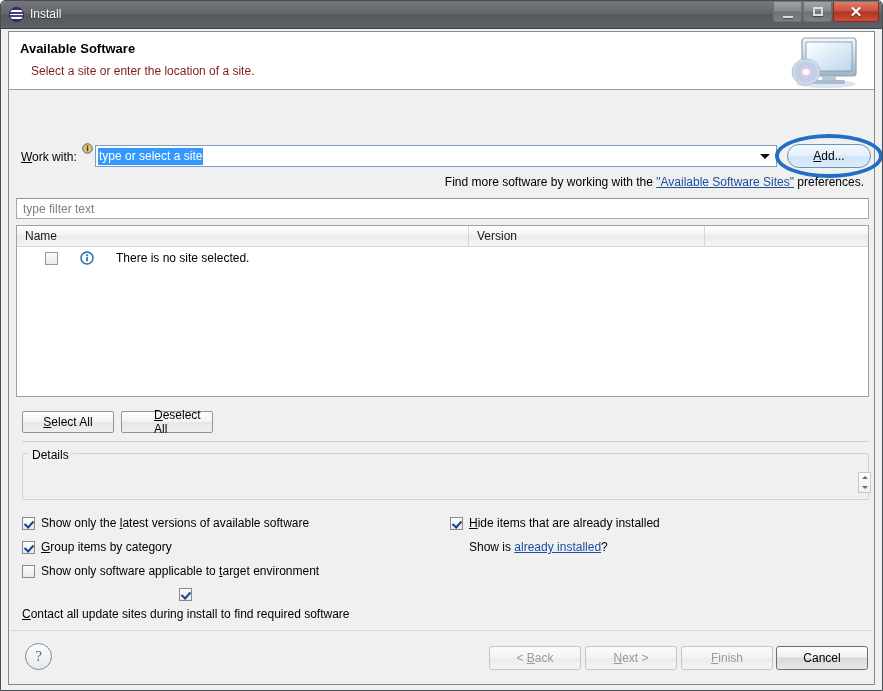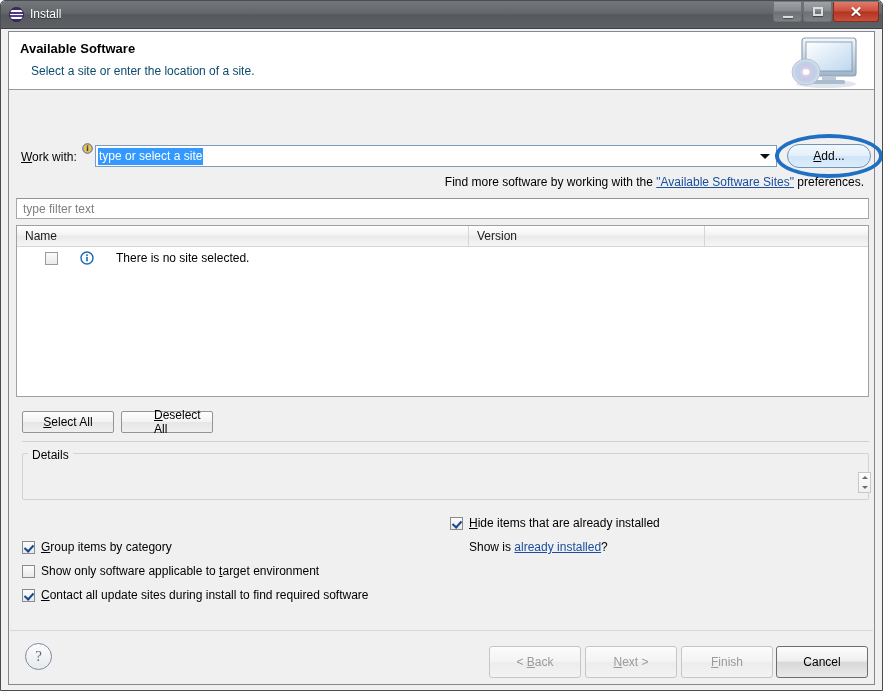--- a/index.html
+++ b/index.html
@@ -130,21 +130,21 @@
   .header-title {
     position: absolute;
     left: 11px; top: 9px;
     font-size: 13px; font-weight: bold;
     color: #000000;
   }
   .header-sub {
     position: absolute;
     left: 22px; top: 32px;
     font-size: 12px;
-    color: #0c4a6e;
+    color: #7f1d1d;
   }
   .header-art {
     position: absolute;
     right: 10px; top: 2px;
     width: 84px; height: 55px;
   }
 
   
   .workwith-label {
     position: absolute;
@@ -357,21 +357,21 @@
     position: absolute;
     left: 3px; top: 1px;
     width: 4px; height: 7px;
     border: solid #16458c;
     border-width: 0 2px 2px 0;
     transform: rotate(42deg);
   }
   .opt-l1 { left: 13px; top: 484px; }
   .opt-l2 { left: 13px; top: 508px; }
   .opt-l3 { left: 13px; top: 532px; }
-  .opt-l4 { left: 13px; top: 556px; }
+  .opt-l4 { left: 13px; top: 556px; flex-direction: column; }
   .opt-r1 { left: 441px; top: 484px; }
   .whatis {
     position: absolute;
     left: 460px; top: 508px;
     font-size: 12px;
   }
 
   
   .bottom-bar {
     position: absolute;
@@ -388,21 +388,21 @@
     border: 1px solid #7d8a9c;
     background: linear-gradient(to bottom, #fcfcfc, #e6e9ee);
     color: #5a6b82;
     font-size: 15px;
     display: flex; align-items: center; justify-content: center;
     font-family: "Liberation Serif", serif;
   }
   .navbtn {
     position: absolute;
     top: 15px;
-    width: 92px; height: 32px;
+    width: 92px; height: 24px;
     box-sizing: border-box;
     border: 1px solid #c6c6c6;
     border-radius: 3px;
     background: linear-gradient(to bottom, #fbfbfb 0%, #f4f4f4 48%, #ececec 50%, #f3f3f3 100%);
     font-size: 12px;
     color: #9a9a9a;
     display: flex; align-items: center; justify-content: center;
   }
   .nav-back { left: 479px; }
   .nav-next { left: 575px; }
@@ -526,20 +526,24 @@
 
     <div class="hr-sep"></div>
 
     <div class="details-group"></div>
     <div class="details-label">Details</div>
     <div class="spinner">
       <span class="spin-up"></span>
         <span class="spin-dn"></span>
     </div>
 
+    <div class="opt opt-l1">
+      <span class="cb checked"></span>
+      <span><span>Show only the </span><u>l</u><span>atest versions of available software</span></span>
+    </div>
     <div class="opt opt-l2">
       <span class="cb checked"></span>
       <span><span></span><u>G</u><span>roup items by category</span></span>
     </div>
     <div class="opt opt-l3">
       <span class="cb"></span>
       <span><span>Show only software applicable to </span><u>t</u><span>arget environment</span></span>
     </div>
     <div class="opt opt-l4">
       <span class="cb checked"></span>

